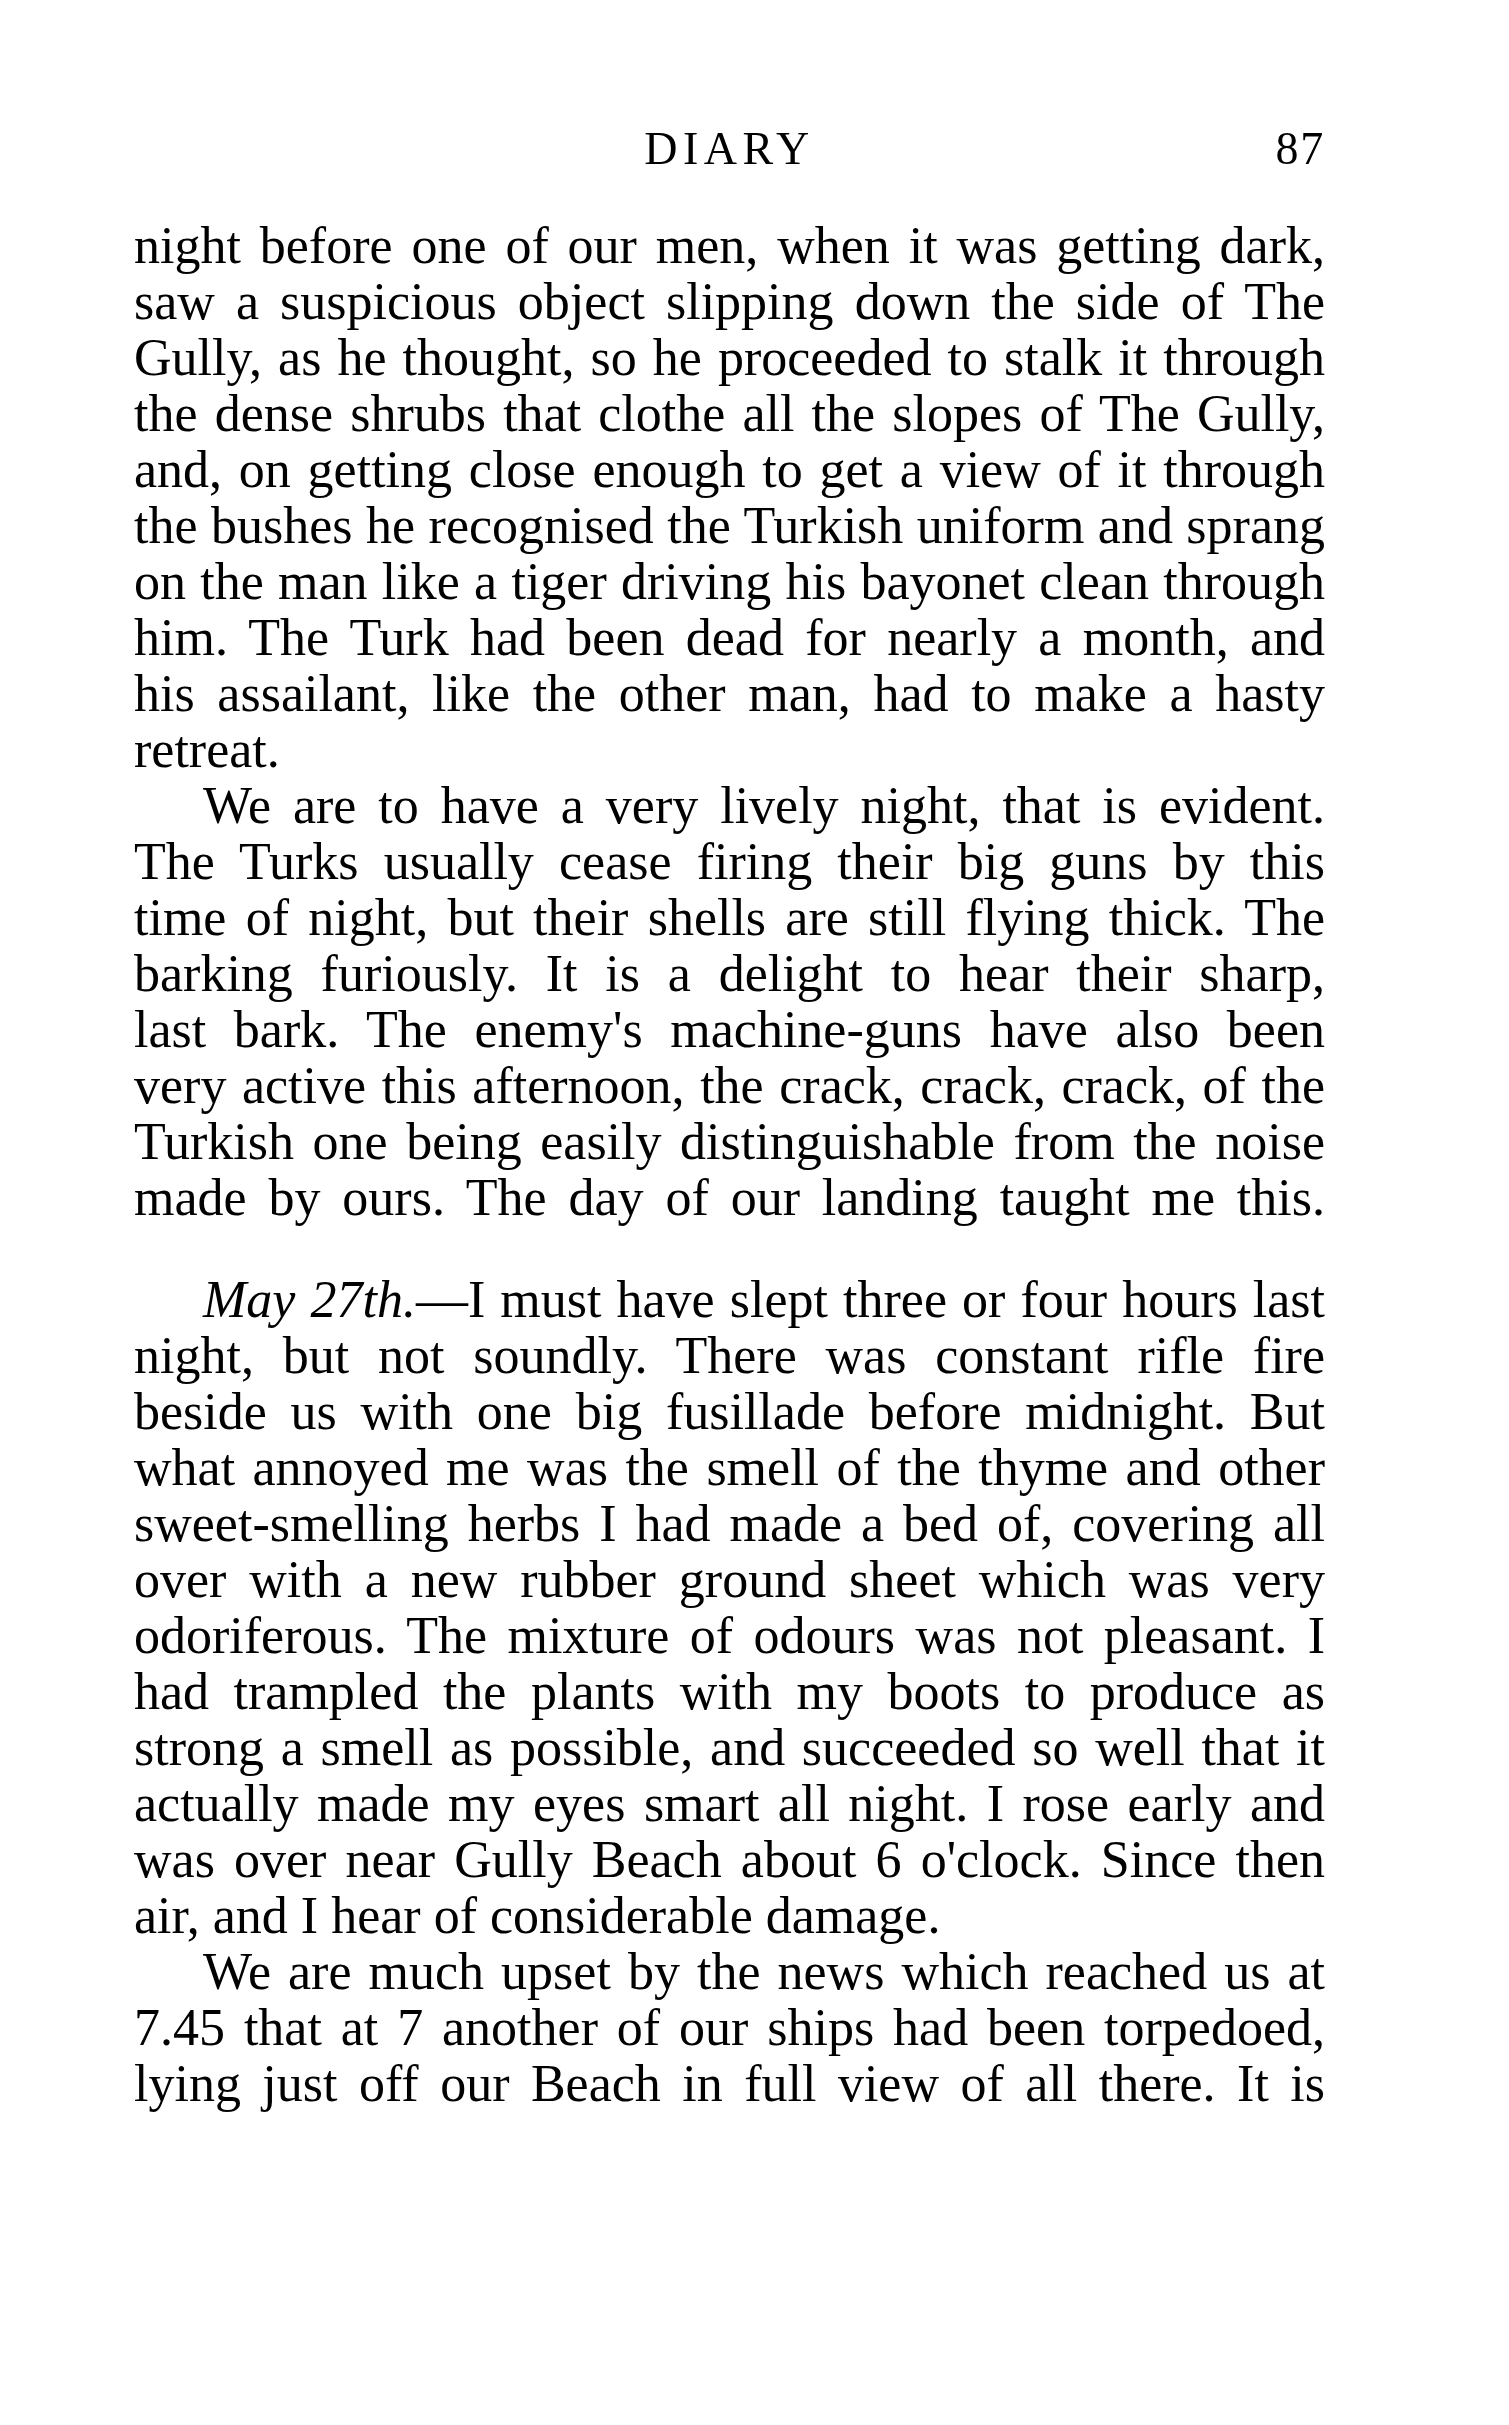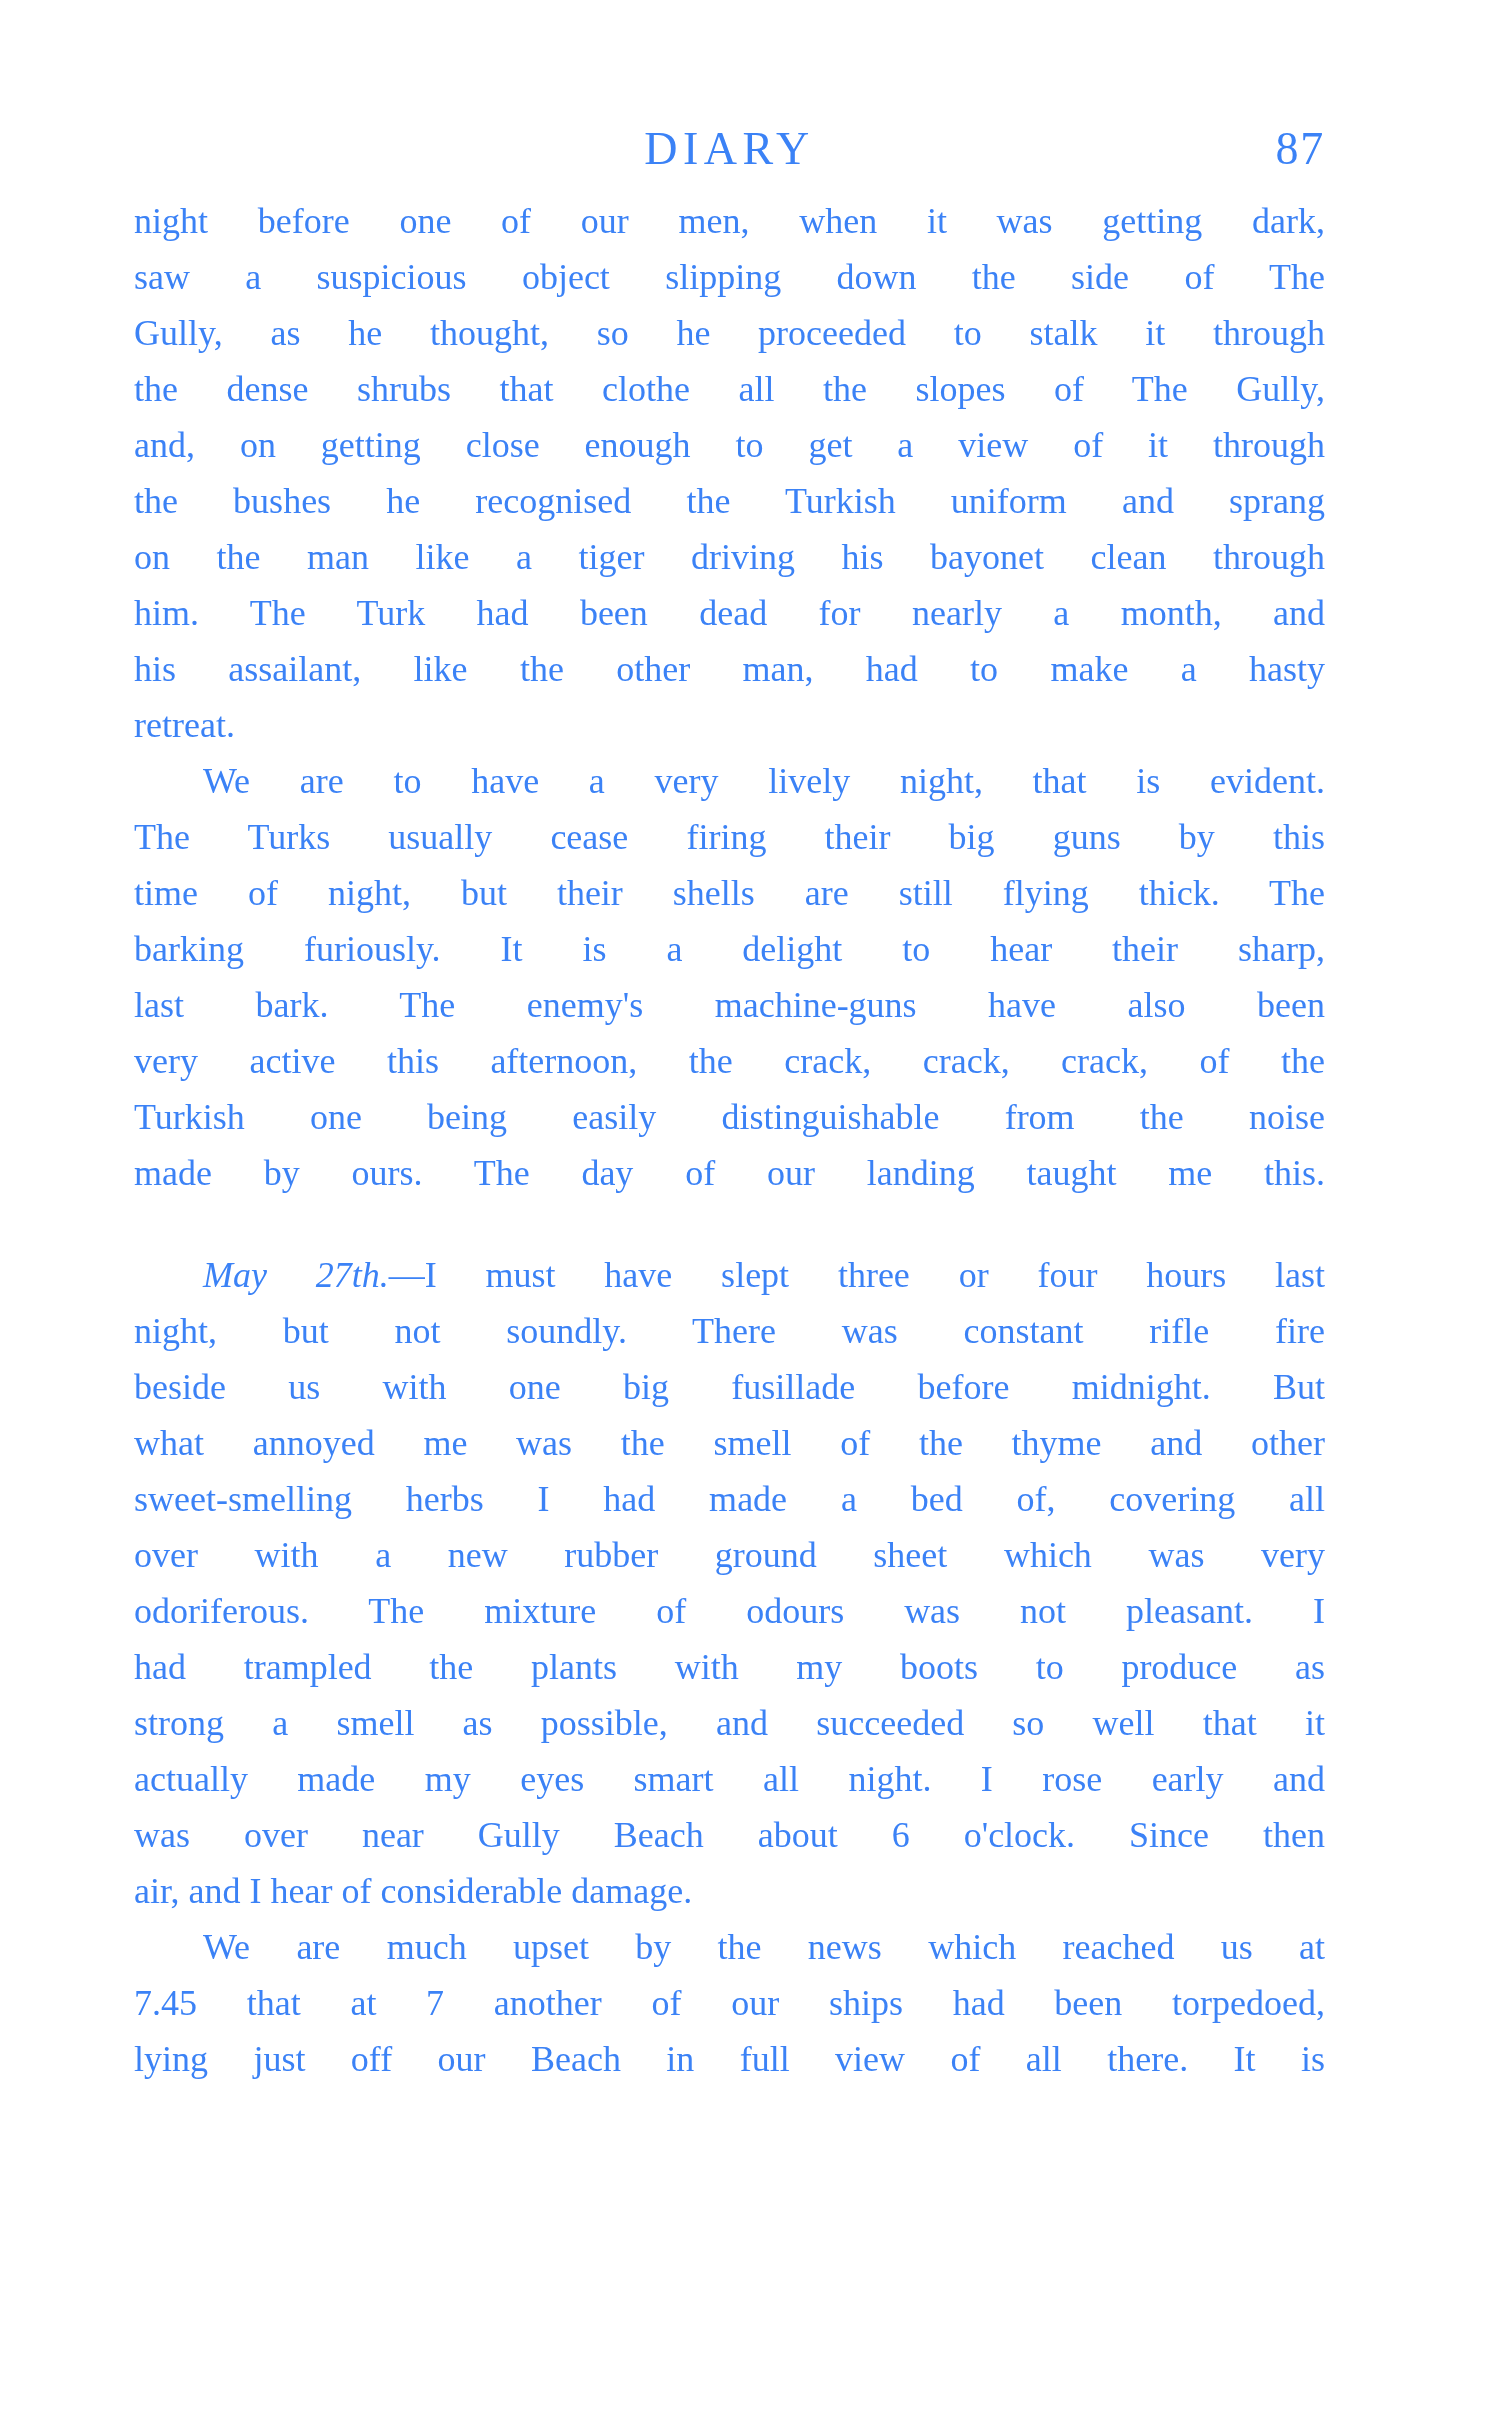--- a/index.html
+++ b/index.html
@@ -1,21 +1,21 @@
 <!DOCTYPE html>
 <html style="font-size:14.6px"><head>
 <meta charset="utf-8">
 <style>
   html, body { margin: 0; padding: 0; background: #ffffff; }
   .page {
     position: relative;
     width: 1509px;
     height: 2426px;
     background: #ffffff;
-    color: #3b82f6;
+    color: #000000;
     font-family: "Liberation Serif", serif;
     overflow: hidden;
   }
   .content {
     padding: 0 184px 0 134px;
   }
   .running-head {
     position: relative;
     margin-top: 121px;
     height: 56px;
@@ -26,22 +26,22 @@
     text-align: center;
     letter-spacing: 5.5px;
   }
   .running-head .pagenum {
     position: absolute;
     right: 0;
     top: 0;
     letter-spacing: 1.8px;
   }
   .page-body {
-    margin-top: 16px;
-    font-size: 36px;
+    margin-top: 41px;
+    font-size: 52px;
     line-height: 56px;
   }
   .para { margin: 0; }
   .para.gap-before { margin-top: 46px; }
   .line {
     text-align: justify;
     text-align-last: justify;
     white-space: normal;
   }
   .line.line-short { text-align-last: left; }

